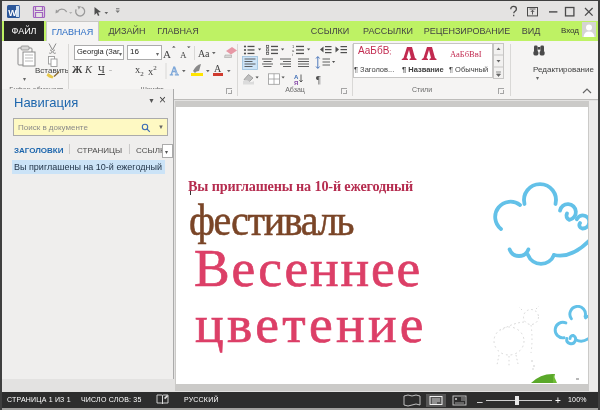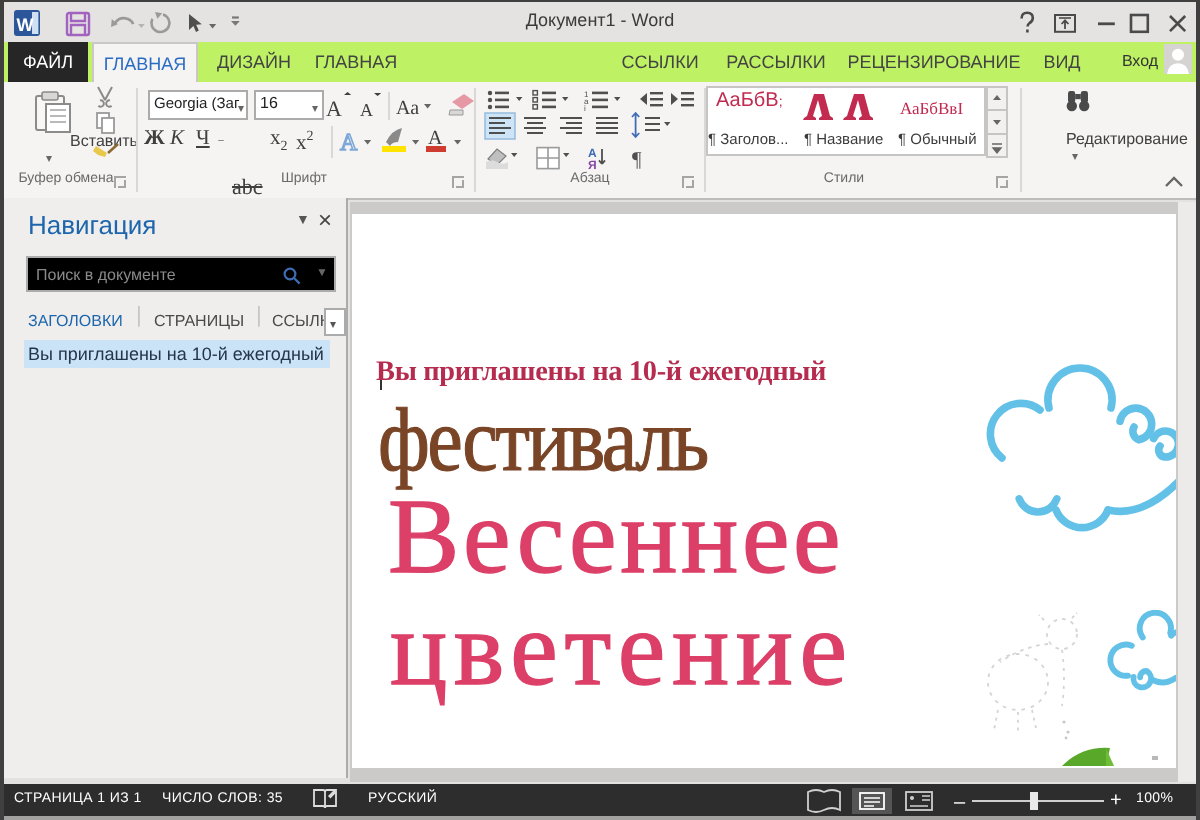--- a/index.html
+++ b/index.html
@@ -17,21 +17,21 @@
 
 #ribbon { position:absolute; left:0; top:40px; width:596px; height:59px; background:#f5f4f3; border-bottom:1px solid #bdbcba; }
 .gsep { position:absolute; top:3px; height:52px; width:1px; background:#d9d8d6; }
 .glabel { position:absolute; top:45px; font-size:7px; color:#6a6a6a; width:100px; text-align:center; }
 .launch { position:absolute; top:47px; width:6px; height:6px; border-left:1px solid #a5a5a5; border-top:1px solid #a5a5a5; }
 .launch:after { content:""; position:absolute; left:1px; top:1px; width:3px; height:3px; border-right:1px solid #a5a5a5; border-bottom:1px solid #a5a5a5; }
 .combo { position:absolute; background:#fff; border:1px solid #ababab; font-size:8px; color:#222; padding:1px 2px; white-space:nowrap; overflow:hidden; }
 .dd { color:#666; font-size:6px; }
 .btxt { font-size:9px; color:#404040;margin-left:24px; }
 
-#navpane { position:absolute; left:0; top:98px; width:172px; height:290px; background:#efeeed; border-right:1px solid #ababab; }
+#navpane { position:absolute; left:0; top:88px; width:172px; height:290px; background:#efeeed; border-right:1px solid #ababab; }
 
 #docwell { position:absolute; left:173px; top:100px; width:423px; height:290px; background:#cbcac8; }
 #page { position:absolute; left:1px; top:6px; width:412px; height:277px; background:#fff; overflow:hidden; }
 #vscroll { position:absolute; right:0px; top:0px; width:9px; height:290px; background:#ecebea; }
 
 #statusbar { position:absolute; left:0; top:391px; width:596px; height:16px; background:#2d2d2d; color:#fff; font-size:7px; }
 #botedge { position:absolute; left:0; top:407px; width:596px; height:3px; background:#a2a19f; }
 .sbtxt { position:absolute; top:4px; color:#ffffff; letter-spacing:0.2px; }
 svg { display:block; }
 </style></head>
@@ -50,21 +50,20 @@
     <path d="M49.5 9.5 l0.4-4 3 2.6 z" fill="#9a9a9a"></path>
     <path d="M51.5 7.5 q2.5-3.5 6.5-2 2 0.8 2.6 2.6" stroke="#9a9a9a" stroke-width="1.3" fill="none"></path>
     <path d="M63 8 l3.4 0 -1.7 2z" fill="#b5b5b5"></path>
     <path d="M75.5 3.2 a4.5 4.5 0 1 1 -5.3 2.2" stroke="#9a9a9a" stroke-width="1.3" fill="none"></path>
     <path d="M71.5 2 l3.6 0.6 -2.4 2.8z" fill="#9a9a9a"></path>
     <path d="M88.5 3 l0 8 2.2-2 1.3 3 1.4-0.7 -1.3-2.9 2.8-0.3z" fill="#4f4f4f"></path>
     <path d="M98.5 8 l3.6 0 -1.8 2.2z" fill="#666"></path>
     <path d="M109.5 6.5 l4.4 0 -2.2 2.4z" fill="#777"></path>
     <rect x="110" y="4.2" width="3.4" height="1.1" fill="#777"></rect>
   </svg>
-  <div id="title">Документ1 - Word</div>
 
   <svg class="abs" style="left:505px;top:3px;" width="88" height="15" viewBox="0 0 88 15">
     <path d="M3.8 5.2 q0-2.8 2.8-2.8 q2.8 0 2.8 2.6 q0 1.6-1.6 2.5 q-1 0.6-1 1.7 M6.7 10.8 v1.4" stroke="#4a4a4a" stroke-width="1.3" fill="none"></path>
     <rect x="20.5" y="3.5" width="10" height="8.4" fill="none" stroke="#4a4a4a"></rect>
     <path d="M25.5 10.5 v-4 M23.8 8 l1.7-1.8 1.7 1.8" stroke="#4a4a4a" fill="none" stroke-width="0.9"></path>
     <path d="M22.5 5 h6" stroke="#4a4a4a" stroke-width="0.8"></path>
     <rect x="42" y="7.2" width="8.4" height="1.4" fill="#4a4a4a"></rect>
     <rect x="58.5" y="3.5" width="8.4" height="8.4" fill="none" stroke="#4a4a4a" stroke-width="1.3"></rect>
     <path d="M78 4 l7.6 7.6 M85.6 4 l-7.6 7.6" stroke="#4a4a4a" stroke-width="1.3"></path>
   </svg>
@@ -229,21 +228,21 @@
     <div class="launch" style="left:339px;"></div>
     <div class="gsep" style="left:350px;"></div>
 
     <div class="abs" style="left:351px;top:2px;width:140px;height:35px;background:#fff;border:1px solid #c6c5c4;"></div>
     <div class="abs" style="left:343px;top:4px;font-family:Liberation Sans, sans-serif;font-size:10px;color:#c22a50;margin-left:13px;">АаБбВ<span style="font-size:7px;">;</span></div>
     <div class="abs" style="left:352px;top:24px;font-size:7.5px;color:#3c3c3c;">¶ Заголов...</div>
     <svg class="abs" style="left:399px;top:3px;" width="38" height="17" viewBox="0 0 38 17">
       <path d="M1 15 l1.5-1 3.5-11 h5 l3 11 1.5 1 v1 h-7 v-1 l1.5-1 -2-8 -2.5 8 1.5 1 v1 h-6.5z" fill="#c22a50"></path>
       <path d="M21 15 l1.5-1 3.5-11 h5 l3 11 1.5 1 v1 h-7 v-1 l1.5-1 -2-8 -2.5 8 1.5 1 v1 h-6.5z" fill="#c22a50"></path>
     </svg>
-    <div class="abs" style="left:400px;top:24px;font-size:7.5px;color:#3c3c3c;">¶ Название</div>
+    <div class="abs" style="left:400px;top:24px;font-size:7.5px;color:#3c3c3c;font-weight:bold;">¶ Название</div>
     <div class="abs" style="left:448px;top:8px;font-family:'Liberation Serif';font-size:8.5px;color:#c22a50;">АаБбВвІ</div>
     <div class="abs" style="left:447px;top:24px;font-size:7.5px;color:#3c3c3c;">¶ Обычный</div>
     <svg class="abs" style="left:491px;top:2px;" width="11" height="36" viewBox="0 0 11 36">
       <rect x="0.5" y="0.5" width="10" height="35" fill="#f2f1f0" stroke="#c6c5c4"></rect>
       <path d="M0.5 12 h10 M0.5 24 h10" stroke="#c6c5c4"></path>
       <path d="M3.5 7 l4 0 -2-2.5z M3.5 17 l4 0 -2 2.5z" fill="#666"></path>
       <path d="M3 29 h5 M3.5 31 l4 0 -2 2.5z" fill="#666" stroke="#666" stroke-width="0.7"></path>
     </svg>
     <div class="glabel" style="left:398px;width:44px;">Стили</div>
     <div class="launch" style="left:496px;"></div>
@@ -259,29 +258,29 @@
     <div class="abs btxt" style="left:507px;top:24px;width:60px;text-align:center;font-size:8px;">Редактирование</div>
     <div class="abs dd" style="left:534px;top:33px;">▾</div>
     <svg class="abs" style="left:580px;top:47px;" width="10" height="7" viewBox="0 0 10 7">
       <path d="M1 5 l4-4 4 4" fill="none" stroke="#666" stroke-width="1.2"></path>
     </svg>
   </div>
   <div id="navpane">
     <div class="abs" style="left:12px;top:6px;font-size:13px;color:#1d66ad;">Навигация</div>
     <div class="abs" style="left:146px;top:8px;font-size:7px;color:#555;">▼</div>
     <div class="abs" style="left:157px;top:4px;font-size:12px;color:#444;">×</div>
-    <div class="abs" style="left:11px;top:29px;width:155px;height:18px;background:#000000;border:1px solid #ababab;">
+    <div class="abs" style="left:11px;top:29px;width:155px;height:18px;background:#fef9c3;border:1px solid #ababab;">
       <span style="position:absolute;left:4px;top:4px;font-size:8px;color:#8a8a8a;">Поиск в документе</span>
       <svg style="position:absolute;right:16px;top:4px;" width="10" height="10" viewBox="0 0 10 10">
         <circle cx="4" cy="4" r="2.7" fill="none" stroke="#3e6db5" stroke-width="1.1"></circle>
         <path d="M6 6 l2.8 2.8" stroke="#3e6db5" stroke-width="1.1"></path>
       </svg>
       <span style="position:absolute;right:3px;top:5px;font-size:6px;color:#666;">▼</span>
     </div>
-    <div class="abs" style="left:12px;top:57px;font-size:8px;font-weight:normal;color:#1d66ad;">ЗАГОЛОВКИ</div>
+    <div class="abs" style="left:12px;top:57px;font-size:8px;font-weight:bold;color:#1d66ad;">ЗАГОЛОВКИ</div>
     <div class="abs" style="left:66px;top:53px;color:#c5c5c5;font-size:11px;">|</div>
     <div class="abs" style="left:75px;top:57px;font-size:8px;color:#4a4a4a;">СТРАНИЦЫ</div>
     <div class="abs" style="left:126px;top:53px;color:#c5c5c5;font-size:11px;">|</div>
     <div class="abs" style="left:134px;top:57px;font-size:8px;color:#4a4a4a;">ССЫЛКИ</div>
     <div class="abs" style="left:160px;top:55px;width:11px;height:14px;background:#fff;border:1px solid #ababab;">
       <span style="position:absolute;left:2px;top:3px;font-size:6px;color:#555;">▾</span>
     </div>
     <div class="abs" style="left:10px;top:71px;width:153px;height:14px;background:#cbe3f7;">
       <span style="position:absolute;left:2px;top:2px;font-size:9px;color:#24364a;">Вы приглашены на 10-й ежегодный</span>
     </div>

